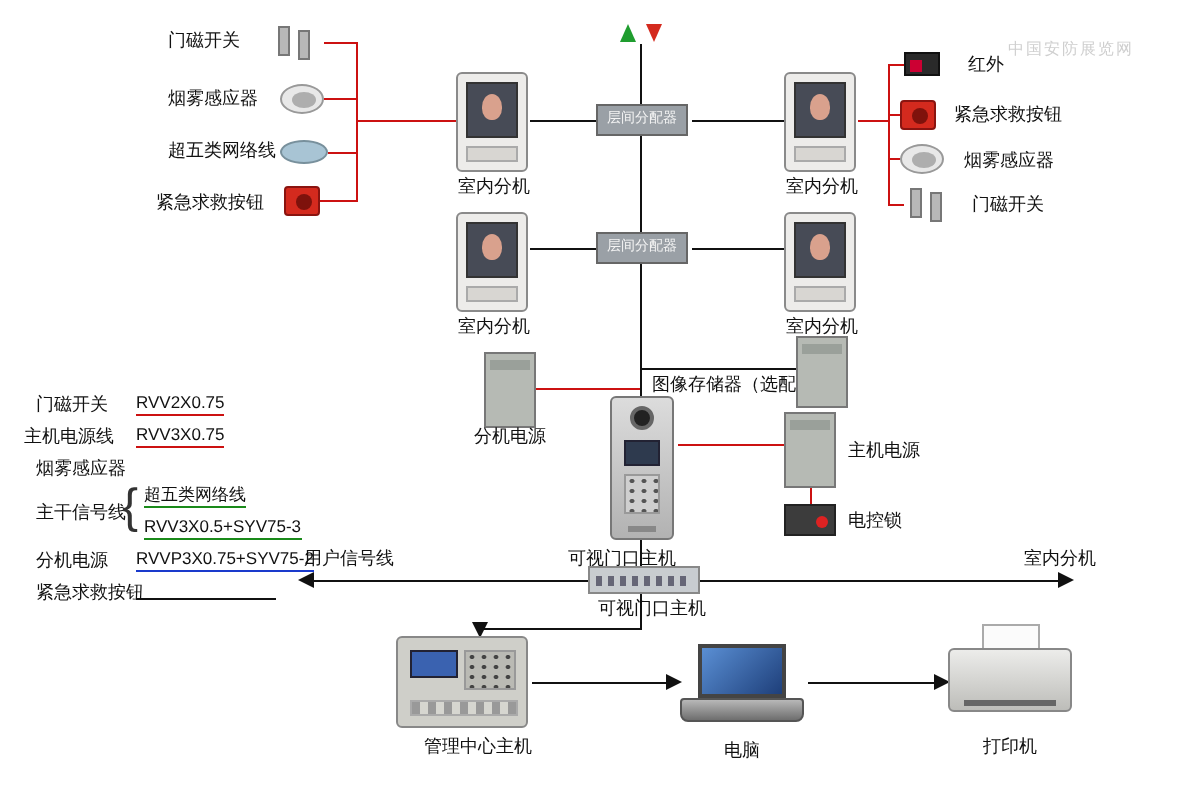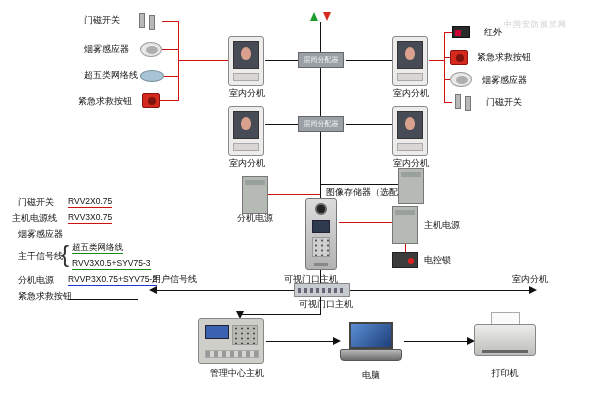--- a/index.html
+++ b/index.html
@@ -226,21 +226,21 @@
   <div class="lbl" style="left:299px;top:299px">可视门口主机</div>
 
   <div class="ln" style="left:240px;top:314px;width:81px;height:1px"></div>
   <div class="arr arr-down-black" style="left:236px;top:311px"></div>
 
   <div class="console" style="left:198px;top:318px">
     <div class="cscreen"></div>
     <div class="ckeys"></div>
     <div class="crow"></div>
   </div>
-  <div class="lbl" style="left:198px;top:368px;width:66px;text-align:right">管理中心主机</div>
+  <div class="lbl" style="left:212px;top:368px;width:66px;text-align:left">管理中心主机</div>
 
   <div class="ln" style="left:266px;top:341px;width:68px;height:1px"></div>
   <div class="arr arr-right" style="left:333px;top:337px"></div>
   <div class="laptop" style="left:340px;top:320px">
     <div class="lscreen"></div>
     <div class="lbase"></div>
   </div>
   <div class="lbl" style="left:340px;top:370px;width:62px;text-align:center">电脑</div>
 
   <div class="ln" style="left:404px;top:341px;width:64px;height:1px"></div>

